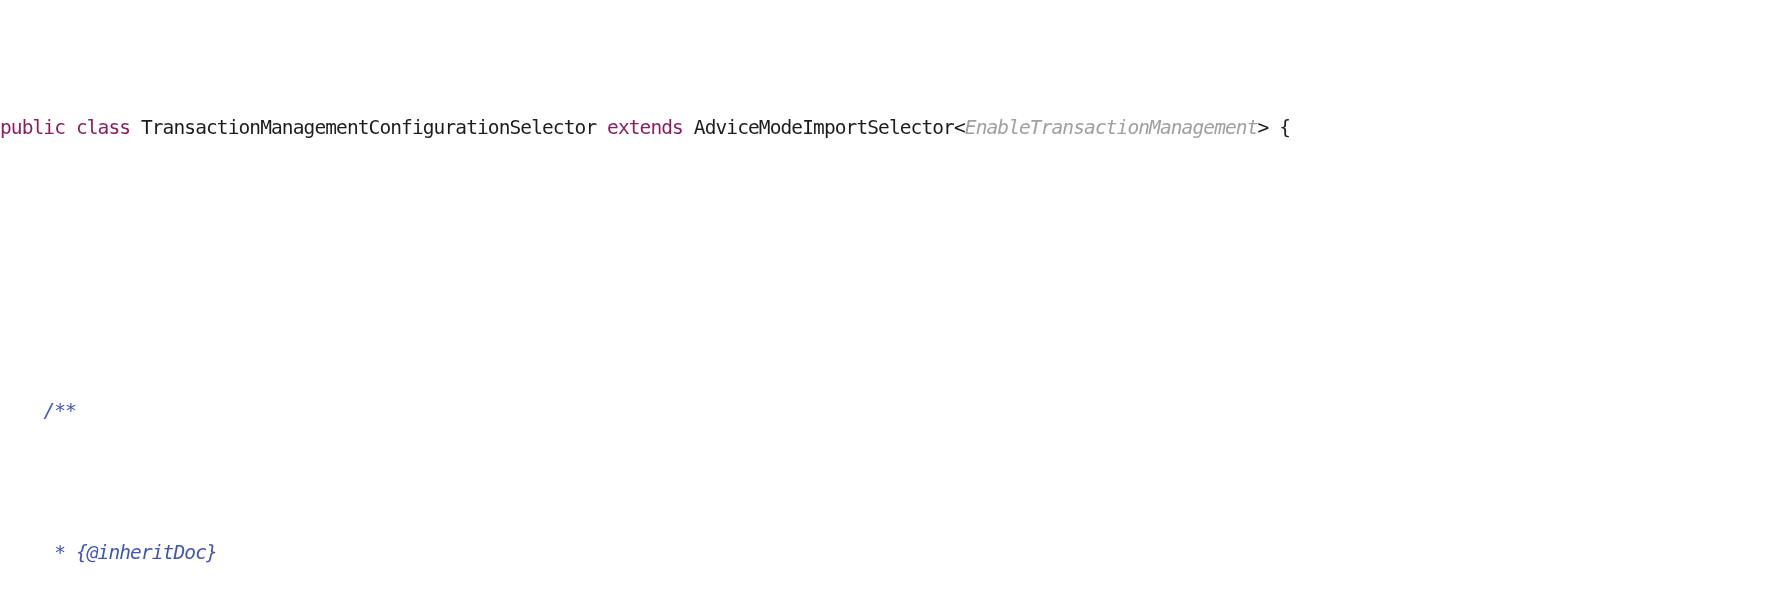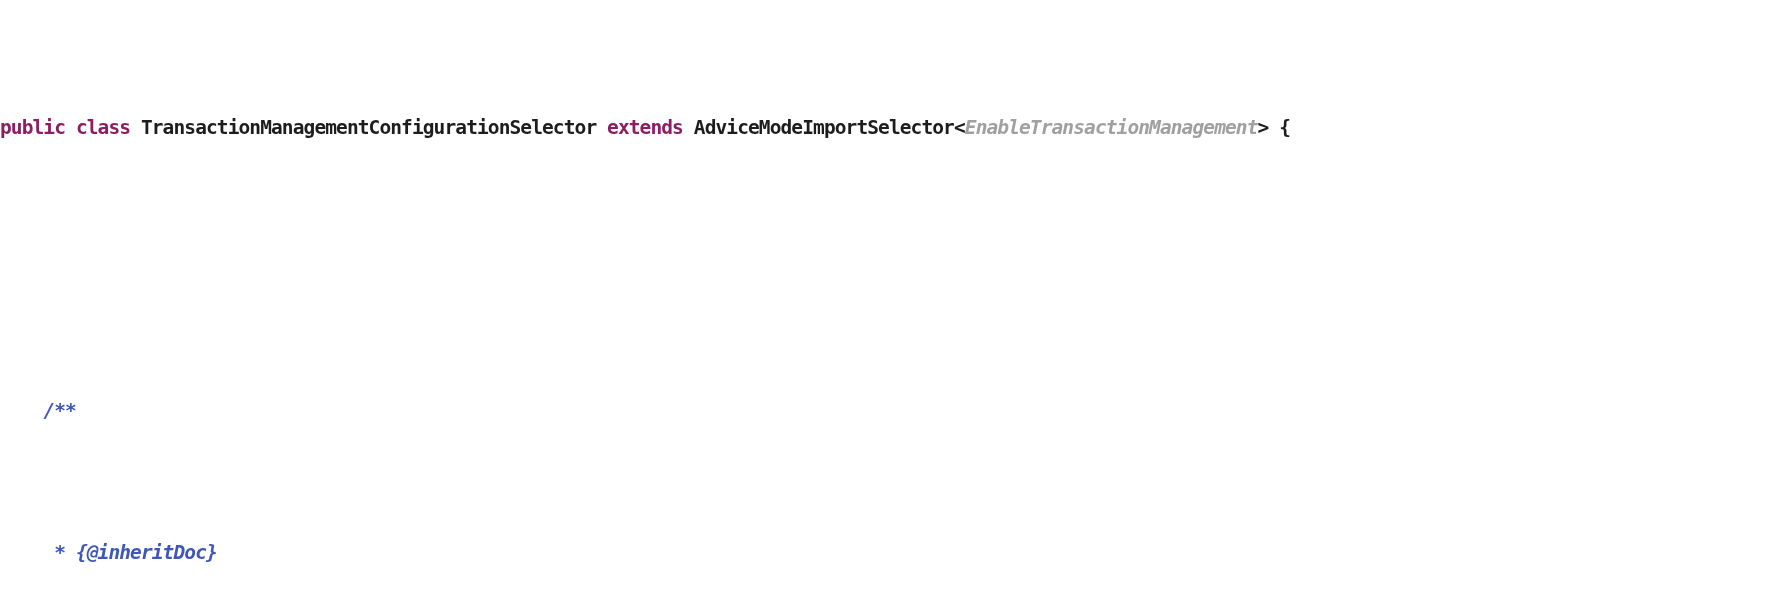--- a/index.html
+++ b/index.html
@@ -14,21 +14,20 @@
     font-family: "DejaVu Sans Mono", "Liberation Mono", monospace;
   }
 
   #code-viewer {
     position: relative;
     width: 1778px;
     height: 572px;
     background: #ffffff;
     padding: 0;
     box-sizing: border-box;
-    font-weight: bold;
   }
 
   .code-block {
     position: absolute;
     top: 0px;
     left: 0px;
     font-family: "DejaVu Sans Mono", "Liberation Mono", monospace;
     font-size: 19.5px;
     line-height: 28.3px;
     letter-spacing: -0.9px;

